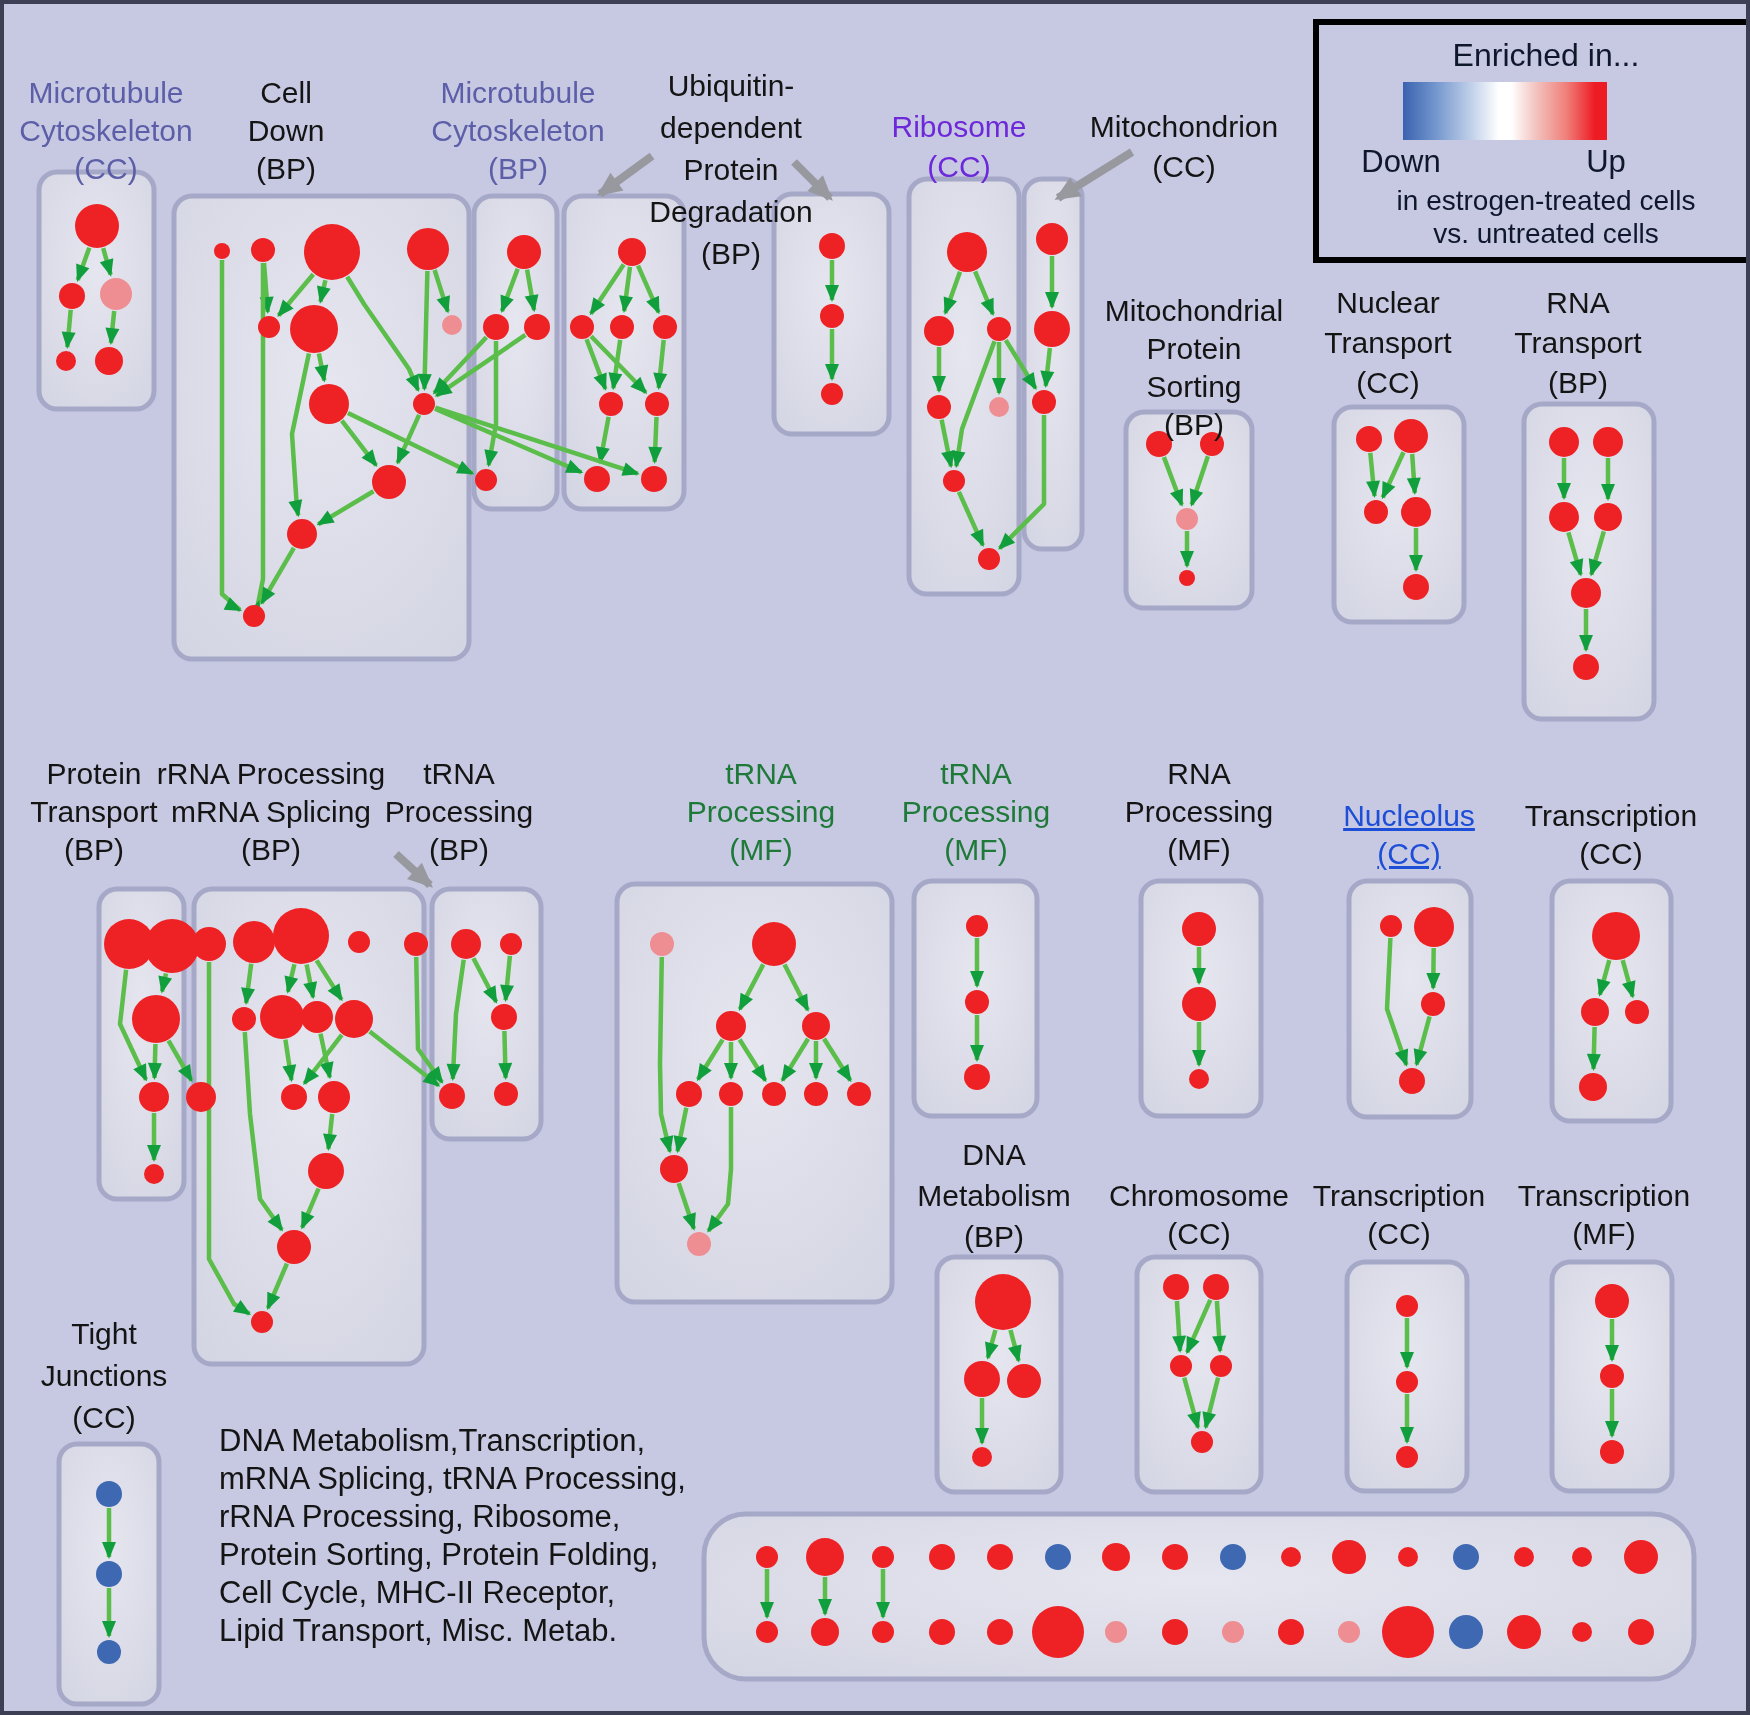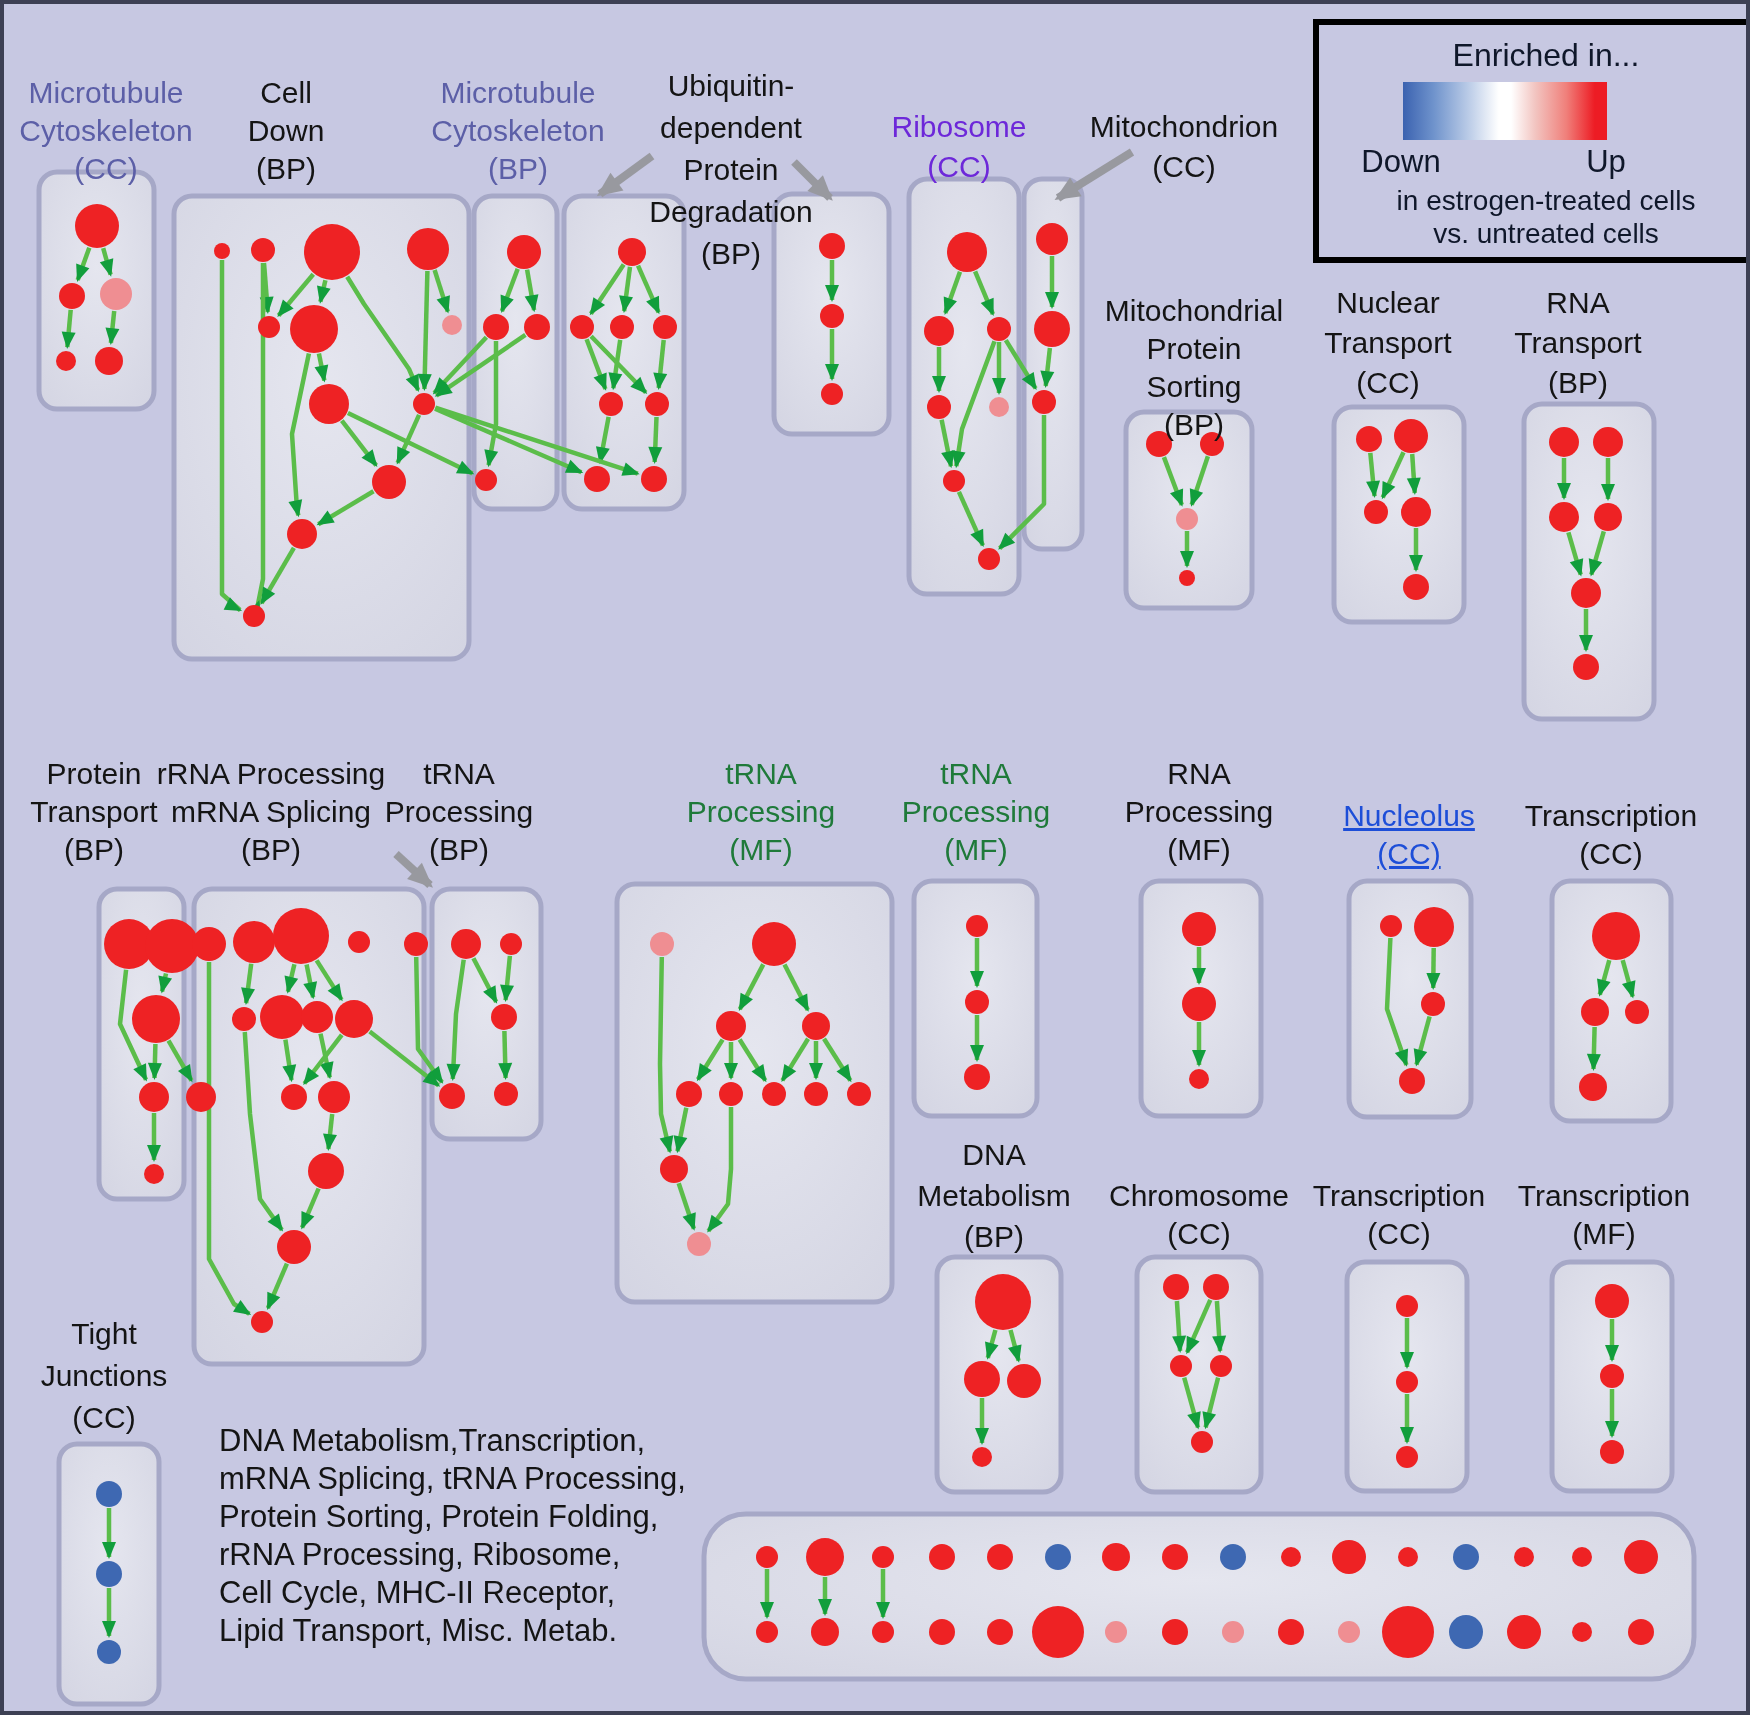--- a/index.html
+++ b/index.html
@@ -483,19 +483,19 @@
       <span class="down">Down</span>
       <span class="up">Up</span>
     </div>
     <div class="legend-sub">in estrogen-treated cells</div>
     <div class="legend-sub">vs. untreated cells</div>
   </div>
 
   <div id="miscText">
       <div>DNA Metabolism,Transcription,</div>
       <div>mRNA Splicing, tRNA Processing,</div>
+      <div>rRNA Processing, Ribosome,</div>
       <div>Protein Sorting, Protein Folding,</div>
-      <div>rRNA Processing, Ribosome,</div>
       <div>Cell Cycle, MHC-II Receptor,</div>
       <div>Lipid Transport, Misc. Metab.</div>
     </div>
 
 </div>
 
 </body></html>

